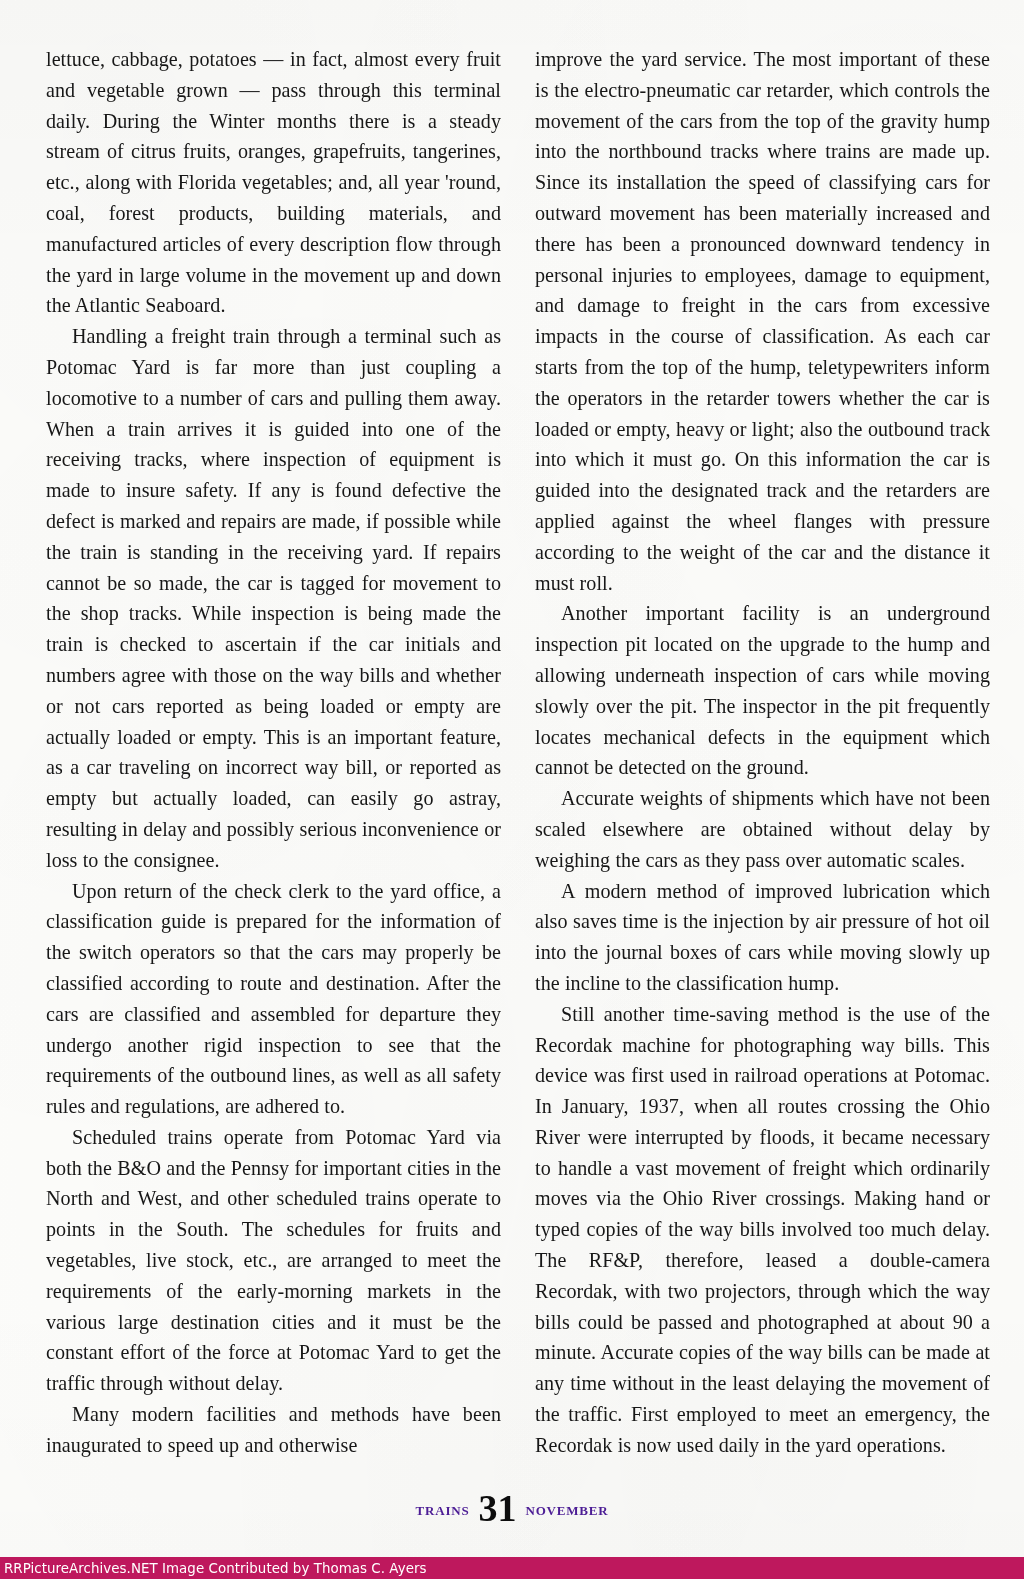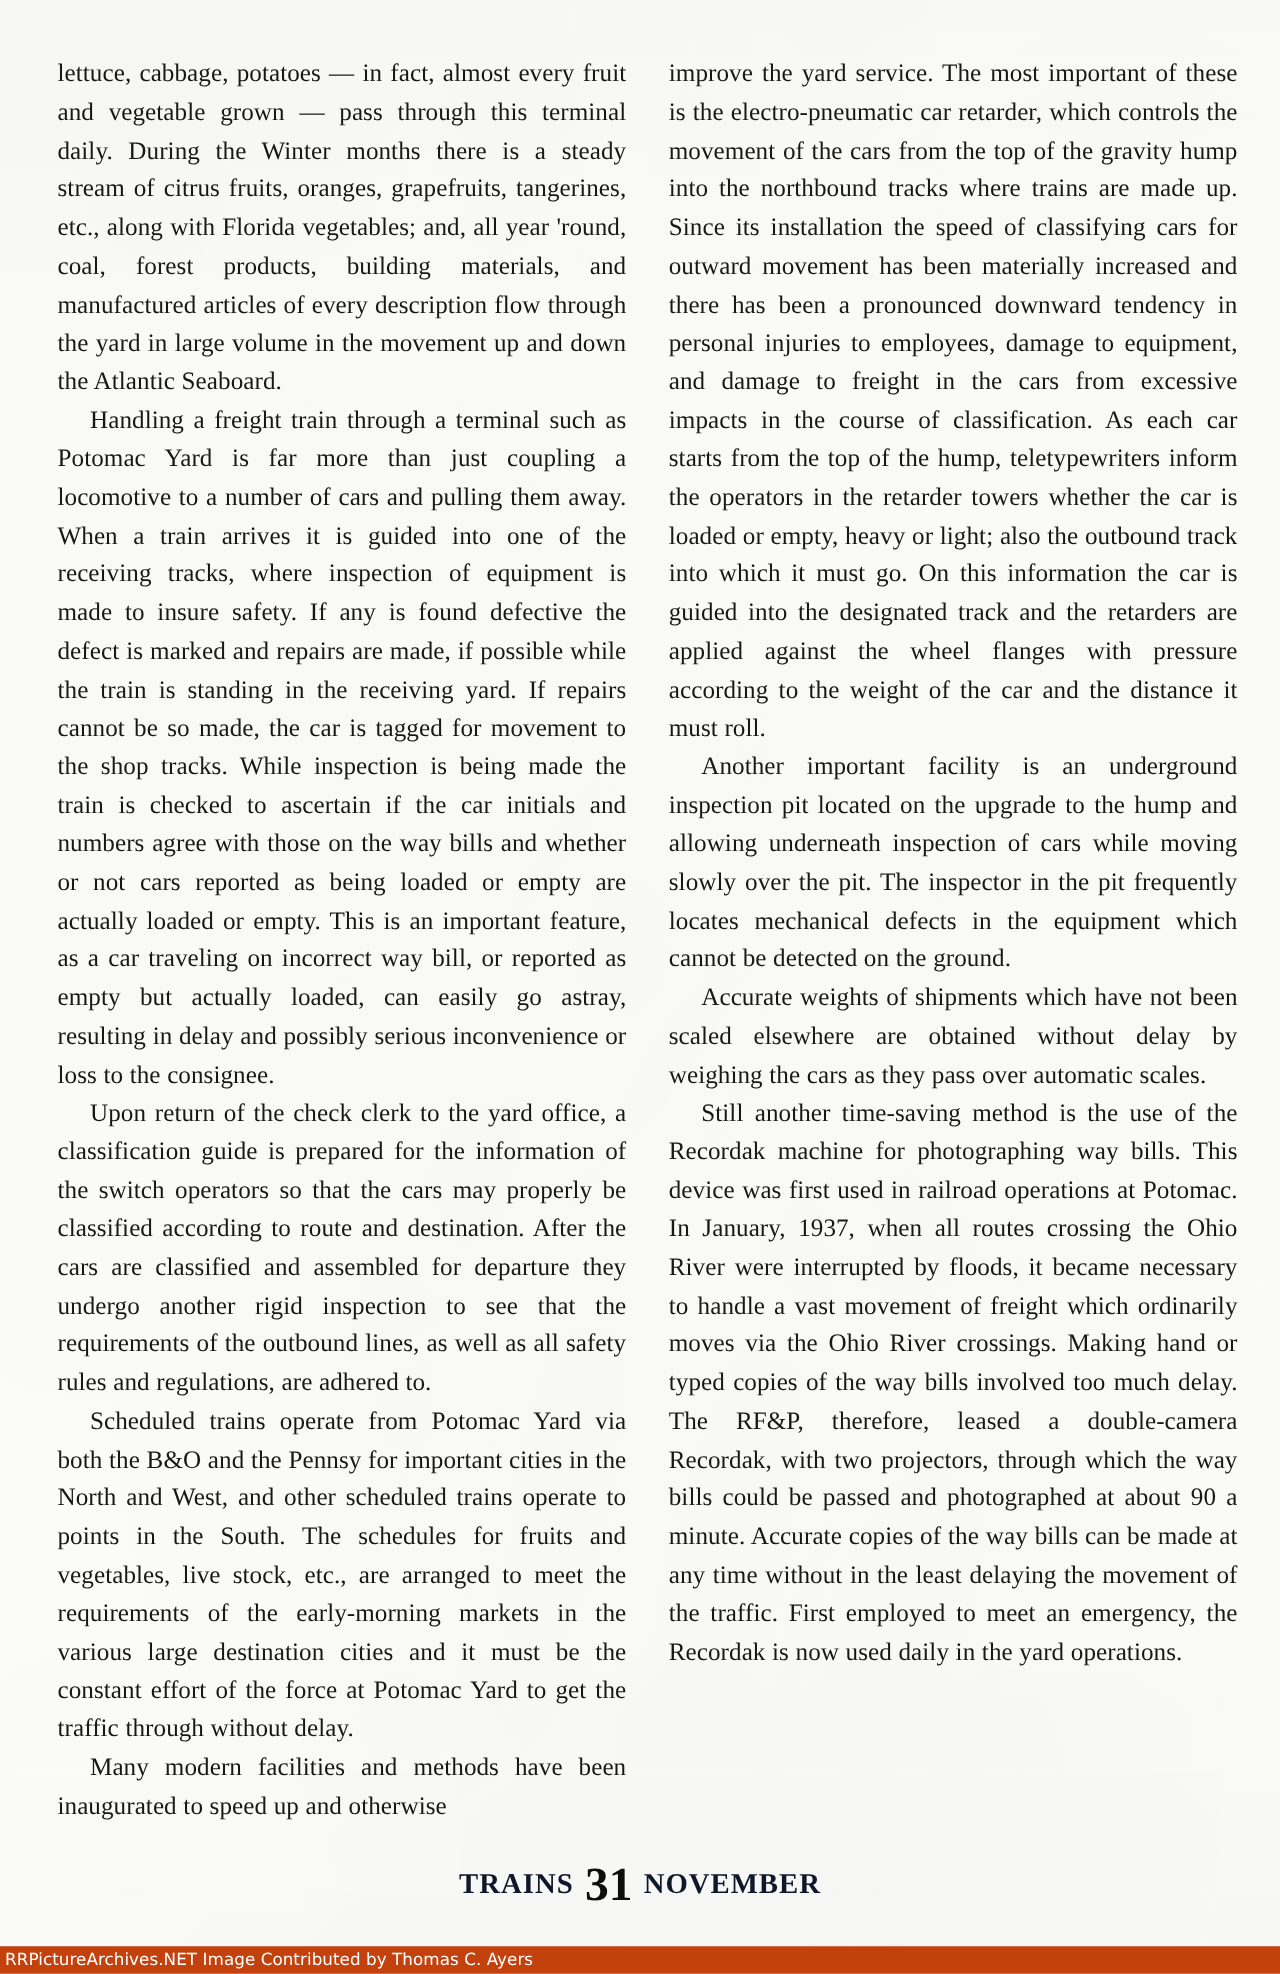--- a/index.html
+++ b/index.html
@@ -73,44 +73,44 @@
   #folio {
     position: absolute;
     left: 0;
     top: 1486px;
     width: 1024px;
     text-align: center;
     white-space: nowrap;
   }
   #folio .folio-word {
     font-family: "Liberation Serif", "DejaVu Serif", serif;
-    font-size: 23px;
+    font-size: 13px;
     font-variant: small-caps;
     letter-spacing: 0.8px;
     font-weight: 700;
     vertical-align: 6px;
-    color: #0f172a;
+    color: #4c1d95;
   }
   #folio .folio-number {
     font-family: "Liberation Serif", "DejaVu Serif", serif;
     font-size: 38px;
     font-weight: 700;
     letter-spacing: 0px;
     margin: 0 9px;
     color: #0d0d0d;
   }
 
   
   #attribution-bar {
     position: absolute;
     left: 0;
     top: 1557px;
     width: 1024px;
     height: 22px;
-    background: #c2410c;
+    background: #be185d;
     display: flex;
     align-items: center;
   }
   #attribution-text {
     font-family: "DejaVu Sans", "Liberation Sans", sans-serif;
     font-size: 13.4px;
     color: #ffffff;
     padding-left: 4px;
     letter-spacing: 0.05px;
     white-space: nowrap;
@@ -130,20 +130,21 @@
       <p>Handling a freight train through a terminal such as Potomac Yard is far more than just coupling a locomotive to a number of cars and pulling them away. When a train arrives it is guided into one of the receiving tracks, where inspection of equipment is made to insure safety. If any is found defective the defect is marked and repairs are made, if possible while the train is standing in the receiving yard. If repairs cannot be so made, the car is tagged for movement to the shop tracks. While inspection is being made the train is checked to ascertain if the car initials and numbers agree with those on the way bills and whether or not cars reported as being loaded or empty are actually loaded or empty. This is an important feature, as a car traveling on incorrect way bill, or reported as empty but actually loaded, can easily go astray, resulting in delay and possibly serious inconvenience or loss to the consignee.</p>
       <p>Upon return of the check clerk to the yard office, a classification guide is prepared for the information of the switch operators so that the cars may properly be classified according to route and destination. After the cars are classified and assembled for departure they undergo another rigid inspection to see that the requirements of the outbound lines, as well as all safety rules and regulations, are adhered to.</p>
       <p>Scheduled trains operate from Potomac Yard via both the B&amp;O and the Pennsy for important cities in the North and West, and other scheduled trains operate to points in the South. The schedules for fruits and vegetables, live stock, etc., are arranged to meet the requirements of the early-morning markets in the various large destination cities and it must be the constant effort of the force at Potomac Yard to get the traffic through without delay.</p>
       <p>Many modern facilities and methods have been inaugurated to speed up and otherwise</p>
     </div>
 
     <div class="column">
       <p class="first">improve the yard service. The most important of these is the electro-pneumatic car retarder, which controls the movement of the cars from the top of the gravity hump into the northbound tracks where trains are made up. Since its installation the speed of classifying cars for outward movement has been materially increased and there has been a pronounced downward tendency in personal injuries to employees, damage to equipment, and damage to freight in the cars from excessive impacts in the course of classification. As each car starts from the top of the hump, teletypewriters inform the operators in the retarder towers whether the car is loaded or empty, heavy or light; also the outbound track into which it must go. On this information the car is guided into the designated track and the retarders are applied against the wheel flanges with pressure according to the weight of the car and the distance it must roll.</p>
       <p>Another important facility is an underground inspection pit located on the upgrade to the hump and allowing underneath inspection of cars while moving slowly over the pit. The inspector in the pit frequently locates mechanical defects in the equipment which cannot be detected on the ground.</p>
       <p>Accurate weights of shipments which have not been scaled elsewhere are obtained without delay by weighing the cars as they pass over automatic scales.</p>
+      <p>A modern method of improved lubrication which also saves time is the injection by air pressure of hot oil into the journal boxes of cars while moving slowly up the incline to the classification hump.</p>
       <p>Still another time-saving method is the use of the Recordak machine for photographing way bills. This device was first used in railroad operations at Potomac. In January, 1937, when all routes crossing the Ohio River were interrupted by floods, it became necessary to handle a vast movement of freight which ordinarily moves via the Ohio River crossings. Making hand or typed copies of the way bills involved too much delay. The RF&amp;P, therefore, leased a double-camera Recordak, with two projectors, through which the way bills could be passed and photographed at about 90 a minute. Accurate copies of the way bills can be made at any time without in the least delaying the movement of the traffic. First employed to meet an emergency, the Recordak is now used daily in the yard operations.</p>
     </div>
 
   </div>
 
   <div id="folio">
     <span class="folio-word">TRAINS</span><span class="folio-number">31</span><span class="folio-word">NOVEMBER</span>
   </div>
 
 </div>

